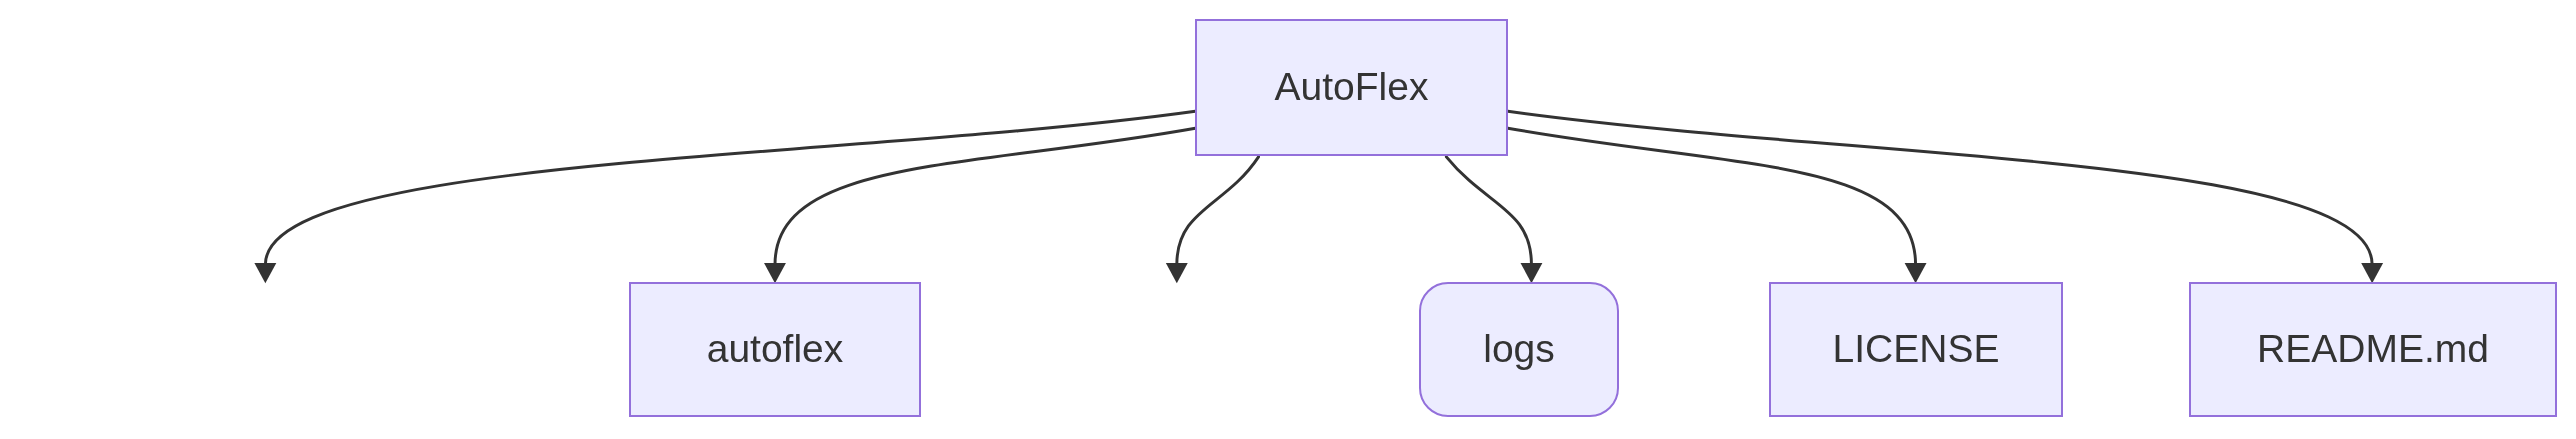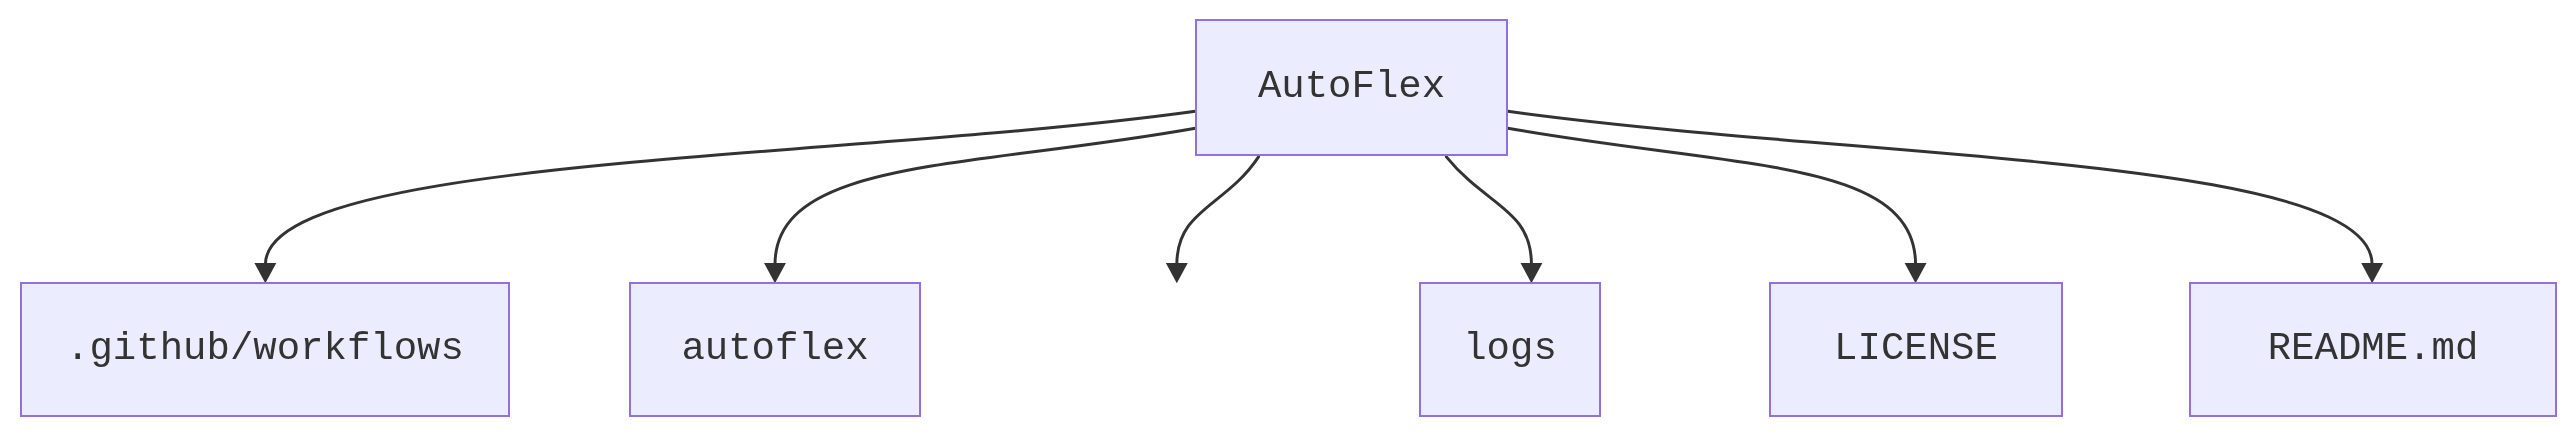--- a/index.html
+++ b/index.html
@@ -39,21 +39,20 @@
     background: var(--node-fill, #ECECFF);
     border: 2.5px solid var(--node-border, #9370DB);
     color: var(--text, #333333);
     font-size: 39px;
     line-height: 1.2;
     white-space: nowrap;
     text-align: center;
   }
   .node-label {
     display: block;
-    font-family: Liberation Mono, monospace;
   }
 </style>
 </head>
 <body>
 
 <div class="canvas">
 
   <svg class="edge-layer" width="2576" height="440" viewBox="0 0 3058 522">
     <g>
       <path class="edge-path" d="M 1419 132 C 1000 190, 315 185, 315 314"></path>
@@ -78,30 +77,27 @@
     <g>
       <path class="edge-path" d="M 1790 132 C 2210 190, 2816 185, 2816 314"></path>
       <polygon class="arrowhead" points="2803,312 2829,312 2816,336"></polygon>
     </g>
   </svg>
 
   <div class="node" style="left:1195px; top:18.5px; width:313px; height:137px;">
     <span class="node-label">AutoFlex</span>
   </div>
 
-  <div class="node" style="left:20px; top:282px; width:490px; height:135px;">
-    <span class="node-label">.github/workflows</span>
-  </div>
 
   <div class="node" style="left:629px; top:282px; width:292px; height:135px;">
     <span class="node-label">autoflex</span>
   </div>
 
 
-  <div class="node" style="left:1419px; top:282px; width:182px; height:135px;">
+  <div class="node" style="left:1419px; top:282px; width:200px; height:135px;border-radius:29px;">
     <span class="node-label">logs</span>
   </div>
 
   <div class="node" style="left:2189px; top:282px; width:368px; height:135px;">
     <span class="node-label">README.md</span>
   </div>
 
   <div class="node" style="left:1769px; top:282px; width:294px; height:135px;">
     <span class="node-label">LICENSE</span>
   </div>

